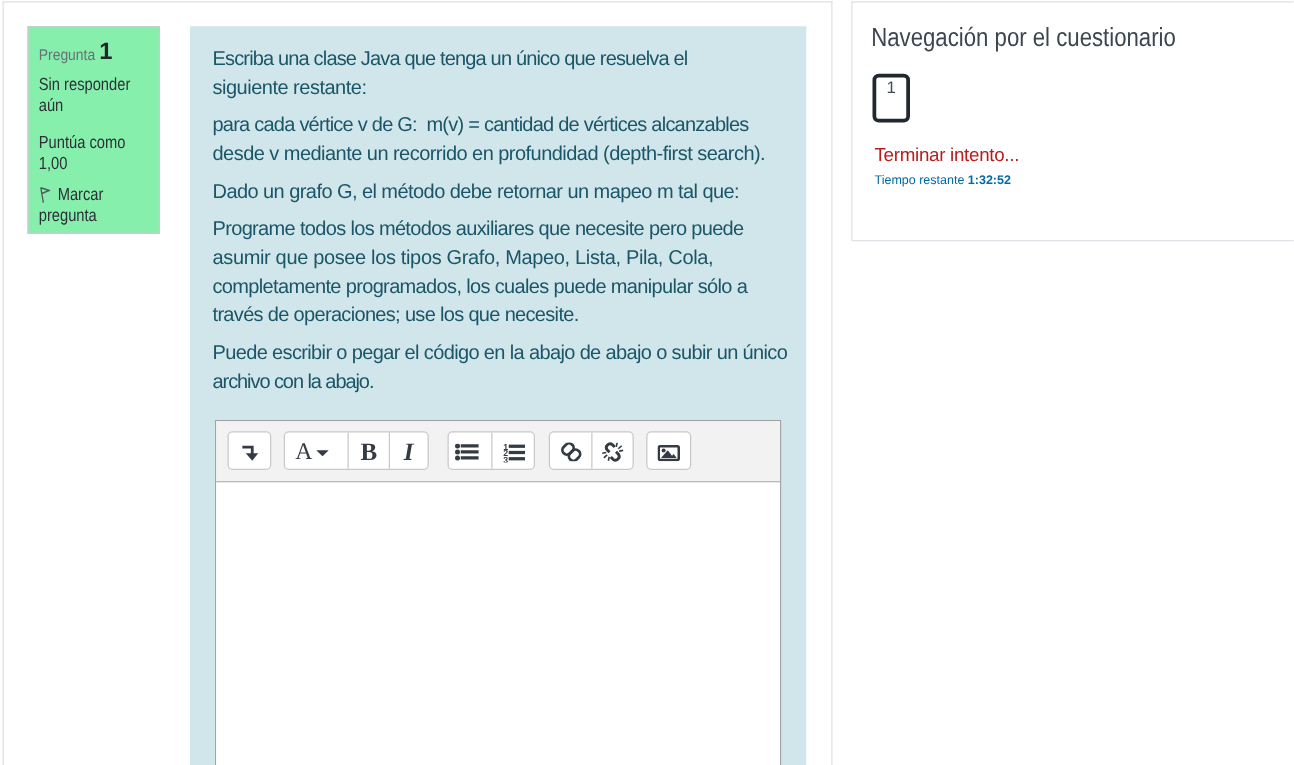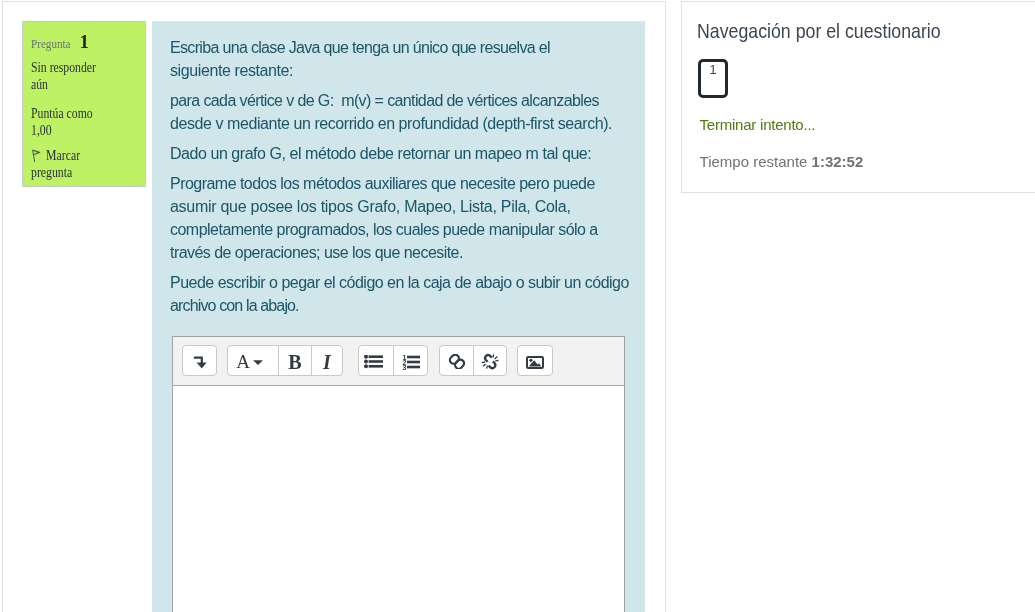--- a/index.html
+++ b/index.html
@@ -2,41 +2,41 @@
 <html><head>
 <meta charset="utf-8">
 <style>
   * { margin:0; padding:0; box-sizing:border-box; }
   html,body { width:1035px; height:612px; background:#fff; font-family:"Liberation Sans", sans-serif; overflow:hidden; position:relative; }
   .abs { position:absolute; }
 
   .mainregion { left:2px; top:1px; width:664px; height:760px;
     border-top:1px solid #dee2e6; border-left:1px solid #dee2e6; border-right:1px solid #dee2e6; }
 
-  .info { left:22px; top:21px; width:124px; height:166px; background:#bef264; border:1px solid #c8cbce;font-family:Liberation Serif, serif; }
+  .info { left:22px; top:21px; width:106px; height:166px; background:#86efac; border:1px solid #c8cbce; }
   .info .preg { position:absolute; left:8.2px; top:14.6px; font-size:12.5px; line-height:14px; color:#68707a; transform:scaleX(0.89); transform-origin:0 0; white-space:nowrap; }
   .qno { position:absolute; left:56.4px; top:9.9px; font-size:19px; line-height:19px; font-weight:bold; color:#23272b; }
   .iblk { position:absolute; left:8.2px; font-size:14px; line-height:17.5px; color:#2b3036; transform:scaleX(0.84); transform-origin:0 0; white-space:nowrap; }
 
   .qcontent { left:152px; top:21px; width:493px; height:739px; background:#d1e6ea; }
   .qtext { position:absolute; left:18px; top:15.4px; width:470px; color:#1a5568; font-size:16px; line-height:23px; }
   .qtext p { margin:0 0 7px 0; white-space:nowrap; }
 
   .editor { position:absolute; left:19.5px; top:314.5px; width:453px; background:#fff; border:1px solid #a2a2a2; }
   .toolbar { background:#f2f2f2; border-bottom:1px solid #a8a8a8; height:49px; padding:8.8px 0 0 9.5px; white-space:nowrap; font-size:0; }
   .tgroup { display:inline-block; vertical-align:top; background:#fff; border:1px solid #c9c9c9; border-radius:4px; height:31px; }
   .tbtn { display:inline-flex; align-items:center; justify-content:center; height:29px; vertical-align:top; }
   .tbtn + .tbtn { border-left:1px solid #c9c9c9; }
   .editarea { height:300px; background:#fff; }
 
   .navpanel { left:681px; top:1px; width:370px; height:191.5px; border:1px solid #dee2e6; background:#fff; }
   .navpanel h2 { position:absolute; left:15.3px; top:13.4px; font-size:21px; line-height:31px; font-weight:400; color:#3b4650; transform:scaleX(0.845); transform-origin:0 50%; white-space:nowrap; }
   .qnbtn { position:absolute; left:16px; top:57.3px; width:30px; height:39px; background:#fff; border:3px solid #222830; border-radius:5px; color:#444c55; font-size:13.5px; text-align:center; line-height:16px; }
-  .endlink { position:absolute; left:17.6px; top:112.9px; font-size:15px; line-height:20px; color:#4d7c0f; letter-spacing:-0.23px; }
-  .tiempo { position:absolute; left:17.6px; top:150px; font-size:15px; line-height:20px; color:#737373; }
+  .endlink { position:absolute; left:17.6px; top:112.9px; font-size:15px; line-height:20px; color:#b91c1c; letter-spacing:-0.23px; }
+  .tiempo { position:absolute; left:17.6px; top:133px; font-size:10px; line-height:20px; color:#0369a1; }
 </style>
 </head>
 <body>
   <div class="abs mainregion"></div>
 
   <div class="abs info">
     <div class="preg">Pregunta</div>
     <div class="qno">1</div>
     <div class="iblk" style="top:36.6px">Sin responder<br>aún</div>
     <div class="iblk" style="top:82.6px">Puntúa como<br>1,00</div>
@@ -44,21 +44,21 @@
         <path d="M1.9 1 L4.4 13.2 M1.9 1.2 L10 3.4 L2.8 5.8" fill="none" stroke="#51575e" stroke-width="1.2"></path>
       </svg>Marcar<br>pregunta</div>
   </div>
 
   <div class="abs qcontent">
     <div class="qtext">
       <p><span style="letter-spacing:-0.67px">Escriba una clase Java que tenga un único que resuelva el</span><br><span style="letter-spacing:-0.40px">siguiente restante:</span></p>
       <p><span style="letter-spacing:-0.61px">para cada vértice v de G:&nbsp; m(v) = cantidad de vértices alcanzables</span><br><span style="letter-spacing:-0.43px">desde v mediante un recorrido en profundidad (depth-first search).</span></p>
       <p><span style="letter-spacing:-0.45px">Dado un grafo G, el método debe retornar un mapeo m tal que:</span></p>
       <p><span style="letter-spacing:-0.53px">Programe todos los métodos auxiliares que necesite pero puede</span><br><span style="letter-spacing:-0.28px">asumir que posee los tipos Grafo, Mapeo, Lista, Pila, Cola,</span><br><span style="letter-spacing:-0.52px">completamente programados, los cuales puede manipular sólo a</span><br><span style="letter-spacing:-0.54px">través de operaciones; use los que necesite.</span></p>
-      <p><span style="letter-spacing:-0.51px">Puede escribir o pegar el código en la caja de abajo o subir un código</span><br><span style="letter-spacing:-0.86px">archivo con la abajo.</span></p>
+      <p><span style="letter-spacing:-0.51px">Puede escribir o pegar el código en la abajo de abajo o subir un único</span><br><span style="letter-spacing:-0.86px">archivo con la abajo.</span></p>
     </div>
     <div class="editor">
       <div class="toolbar">
         <span class="tgroup" style="margin-right:10px"><span class="tbtn" style="width:33px">
           <svg width="14" height="14" viewBox="0 0 14 14" style="position:relative;top:1.5px">
               <path d="M0.9 2.6 H8.8 V8.2" fill="none" stroke="#343b44" stroke-width="2.2"></path>
               <path d="M3.6 7.6 L13.6 7.6 L8.8 13.6 Z" fill="#343b44"></path>
             </svg>
         </span></span>
         <span class="tgroup" style="margin-right:15px"><span class="tbtn" style="width:50px;padding-right:7px">

